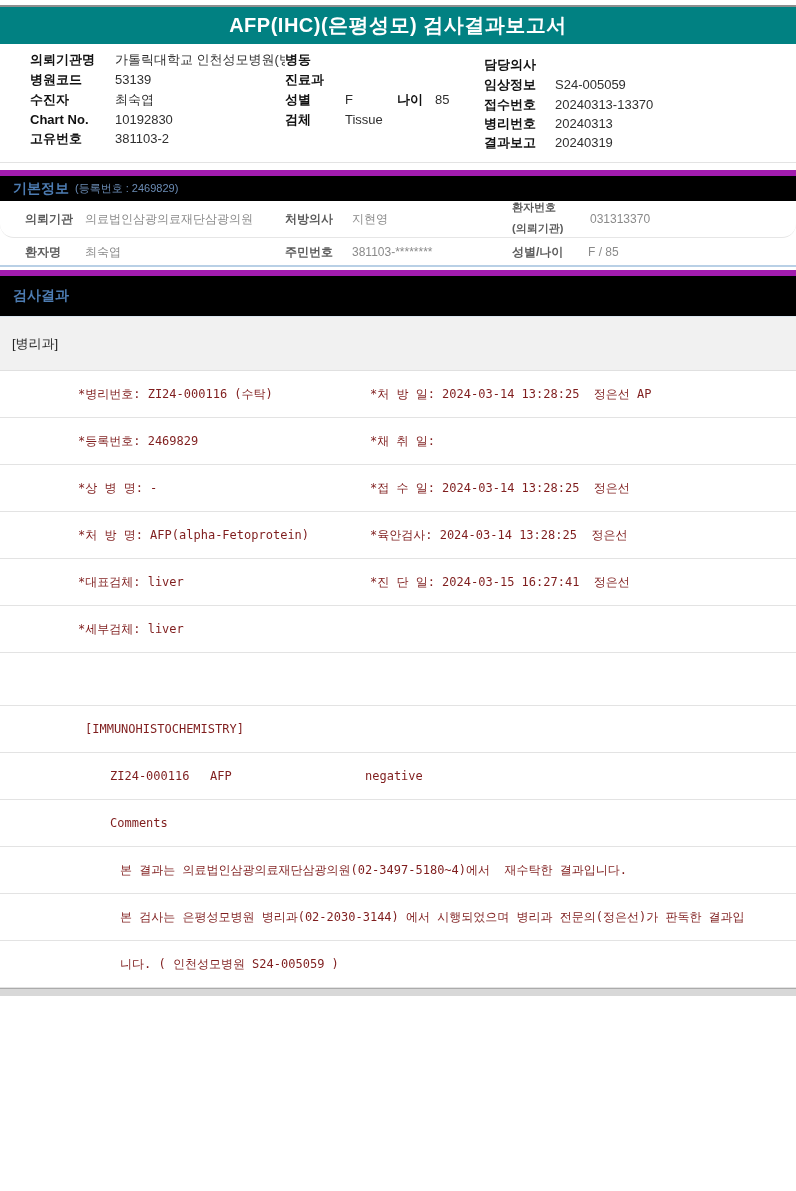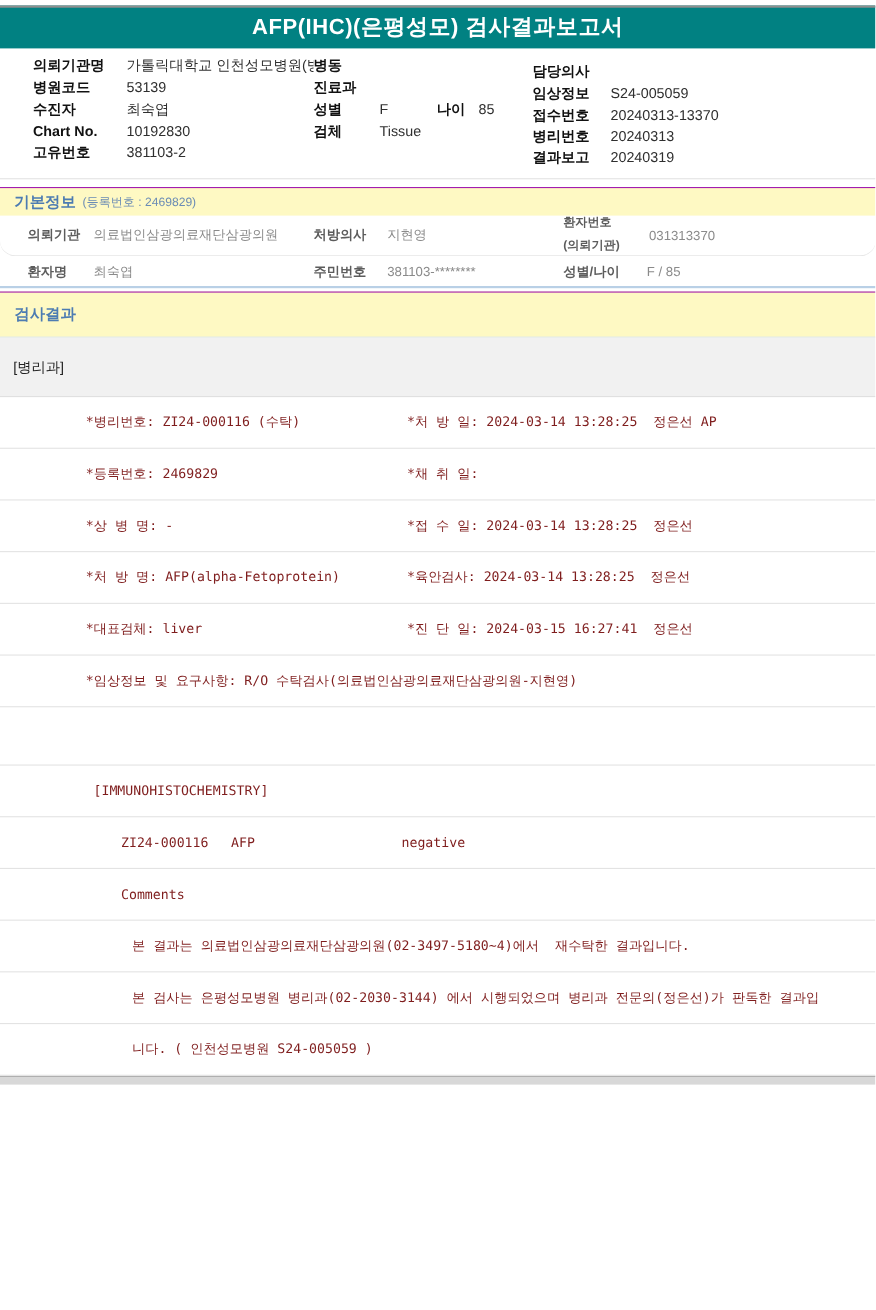--- a/index.html
+++ b/index.html
@@ -9,21 +9,21 @@
   .topgap{height:5px;}
   .titlebar{height:37px;line-height:37px;background:#018182;border-top:2px solid #8f8f8f;
             text-align:center;color:#ffffff;font-weight:bold;font-size:20px;letter-spacing:0.5px;}
   
   .pat{position:relative;height:110px;margin-top:8px;font-size:13px;border-bottom:1px solid #e3e3e3;}
   .pat span{position:absolute;white-space:nowrap;line-height:16px;}
   .pl{font-weight:bold;color:#111;}
   .pv{color:#2f2f2f;}
   .pv-clip{display:inline-block;width:170px;overflow:hidden;}
   
-  .band{display:flex;align-items:center;background:#fef9c3;border-top:1px solid #a21caf;
+  .band{display:flex;align-items:center;background:#000000;border-top:6px solid #a21caf;
         padding-left:13px;color:#4d7cb2;}
   .band-basic{height:25px;margin-top:7px;}
   .band-results{height:40px;margin-top:3px;border-bottom:1px solid #dbe6f0;}
   .band-title{font-weight:bold;font-size:14px;}
   .band-sub{font-size:11px;margin-left:6px;color:#6b8cb5;}
   
   .birow{position:relative;font-size:12px;}
   .birow1{height:36px;border-bottom:1px solid #e6e6e6;border-radius:14px;}
   .birow2{height:27px;border-bottom:2px solid #b9d0e6;}
   .birow span{position:absolute;top:50%;transform:translateY(-50%);white-space:nowrap;}
@@ -137,21 +137,21 @@
   </div>
   <div class="rrow">
     <span class="lcol">*처 방 명: AFP(alpha-Fetoprotein)</span>
     <span class="rcol">*육안검사: 2024-03-14 13:28:25  정은선</span>
   </div>
   <div class="rrow">
     <span class="lcol">*대표검체: liver</span>
     <span class="rcol">*진 단 일: 2024-03-15 16:27:41  정은선</span>
   </div>
   <div class="rrow">
-    <span class="lcol">*임상정보 및 요구사항: R/O 수탁검사(의료법인삼광의료재단삼광의원-지현영)</span>
+    <span class="lcol">*세부검체: liver</span>
   </div>
   <div class="rrow blank"></div>
   <div class="rrow">
     <span class="ihc-h">[IMMUNOHISTOCHEMISTRY]</span>
   </div>
   <div class="rrow">
     <span class="at110">ZI24-000116</span>
     <span class="at210">AFP</span>
     <span class="at365">negative</span>
   </div>

